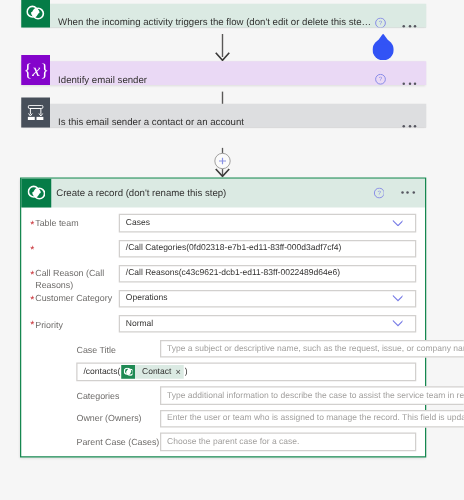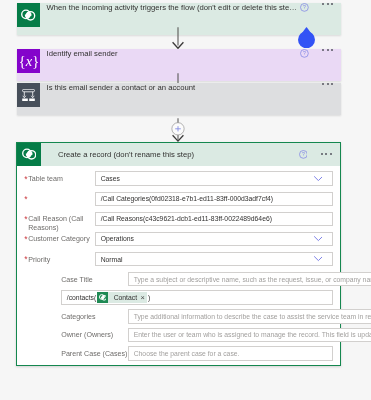--- a/index.html
+++ b/index.html
@@ -1,21 +1,21 @@
 <!DOCTYPE html>
 <html><head>
 <meta charset="utf-8">
 <style>
   html,body{margin:0;padding:0;}
   body{width:371px;height:400px;overflow:hidden;background:#f5f5f5;
        font-family:"Liberation Sans",sans-serif;}
   .canvas{position:relative;width:371px;height:400px;background:#f6f6f6;overflow:hidden;}
 
   
-  .step{position:absolute;left:16.6px;width:324.5px;height:32px;display:flex;align-items:flex-start;
+  .step{position:absolute;left:16.6px;width:324.5px;height:19px;display:flex;align-items:flex-end;
         box-shadow:0 0.6px 1.8px rgba(0,0,0,.11),0 0.1px 0.6px rgba(0,0,0,.08);}
   .step .ico{width:23.9px;height:24.2px;flex:0 0 23.9px;display:flex;align-items:center;justify-content:center;}
   .step .ttl{flex:1 1 auto;font-size:7.7px;color:#323130;padding-left:6px;white-space:nowrap;overflow:hidden;
              letter-spacing:0.01px;}
   .step1{top:3.3px;background:#dbeae3;}
   .step2{top:49.2px;background:#ead9f5;}
   .step3{top:83px;background:#dddee0;}
 
   
   .qm{width:8.8px;height:8.8px;flex:0 0 8.8px;position:relative;display:flex;align-items:center;justify-content:center;margin-right:13.2px;}
@@ -23,21 +23,21 @@
   .dots i{width:2.1px;height:2.1px;border-radius:50%;background:#565660;display:block;}
 
   
   .arrow{position:absolute;left:173px;width:12px;}
 
   
   .card{position:absolute;left:15.6px;top:141.6px;width:325.2px;border:1.8px solid #15874f;
         background:#fff;box-sizing:border-box;box-shadow:0 1px 2.2px rgba(0,0,0,.14);}
   .card .hdr{height:23.4px;display:flex;align-items:center;background:#dbeae3;}
   .card .hdr .ico{width:24.4px;height:23.4px;flex:0 0 24.4px;background:#057c47;display:flex;align-items:center;justify-content:center;}
-  .card .hdr .ttl{flex:1 1 auto;font-size:7.7px;color:#323130;padding-left:17px;white-space:nowrap;overflow:hidden;}
+  .card .hdr .ttl{flex:1 1 auto;font-size:7.7px;color:#323130;padding-left:4px;white-space:nowrap;overflow:hidden;}
   .card .body{padding:5.5px 7.2px 0 11.6px;}
 
   .row{display:flex;align-items:flex-start;height:20.07px;}
   .row.compact{height:18.58px;margin-left:33px;}
   .lbl{width:66.9px;flex:0 0 66.9px;font-size:7.1px;color:#6e6c6a;line-height:8.9px;padding-top:3.8px;
        position:relative;}
   .lbl .req{color:#c9343a;font-size:8.4px;position:absolute;left:-3.9px;top:3.3px;}
   .fld{flex:1 1 auto;position:relative;}
   .inp{height:14.6px;border:0.8px solid #d2d0ce;background:#fff;box-sizing:border-box;
        display:flex;align-items:center;padding:0 4.6px;font-size:6.8px;color:#323130;white-space:nowrap;overflow:hidden;}

